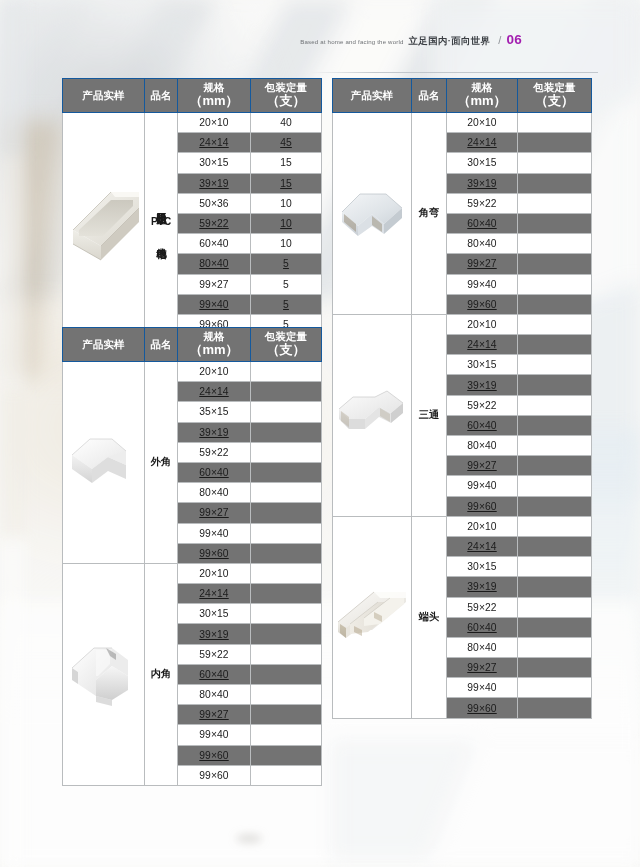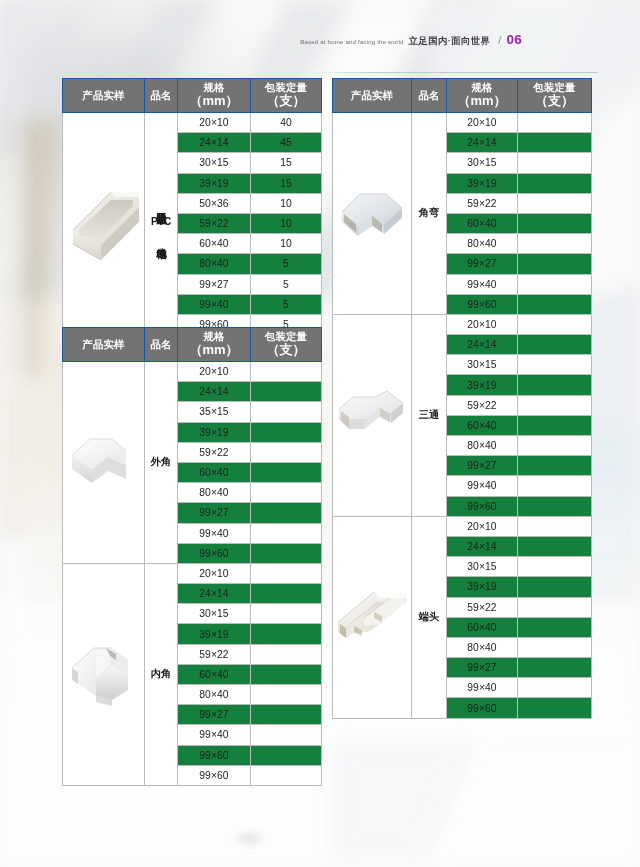--- a/index.html
+++ b/index.html
@@ -110,21 +110,21 @@
   .vname{
     writing-mode:vertical-rl;text-orientation:upright;
     display:inline-block;line-height:1.06;letter-spacing:.5px;
   }
   .vname .lat{text-orientation:mixed;writing-mode:horizontal-tb;display:inline-block;
     transform:none;font-size:10px;letter-spacing:-.2px;}
   td.spec-v, td.qty-v{
     height:19.2px;text-align:center;vertical-align:middle;
     font-size:10.3px;color:#1b1b1b;font-weight:500;letter-spacing:.1px;
   }
-  tr.alt td.spec-v, tr.alt td.qty-v{background:#15803d;}
+  tr.alt td.spec-v, tr.alt td.qty-v{background:#737373;text-decoration:underline;}
   tr.norm td.spec-v, tr.norm td.qty-v{background:#ffffff;}
 
   
   .art{display:block;margin:0 auto;}
 
   
   .w-img-L{width:81px;}
   .w-name-L{width:32px;}
   .w-spec-L{width:72px;}
   .w-qty-L{width:70px;}

